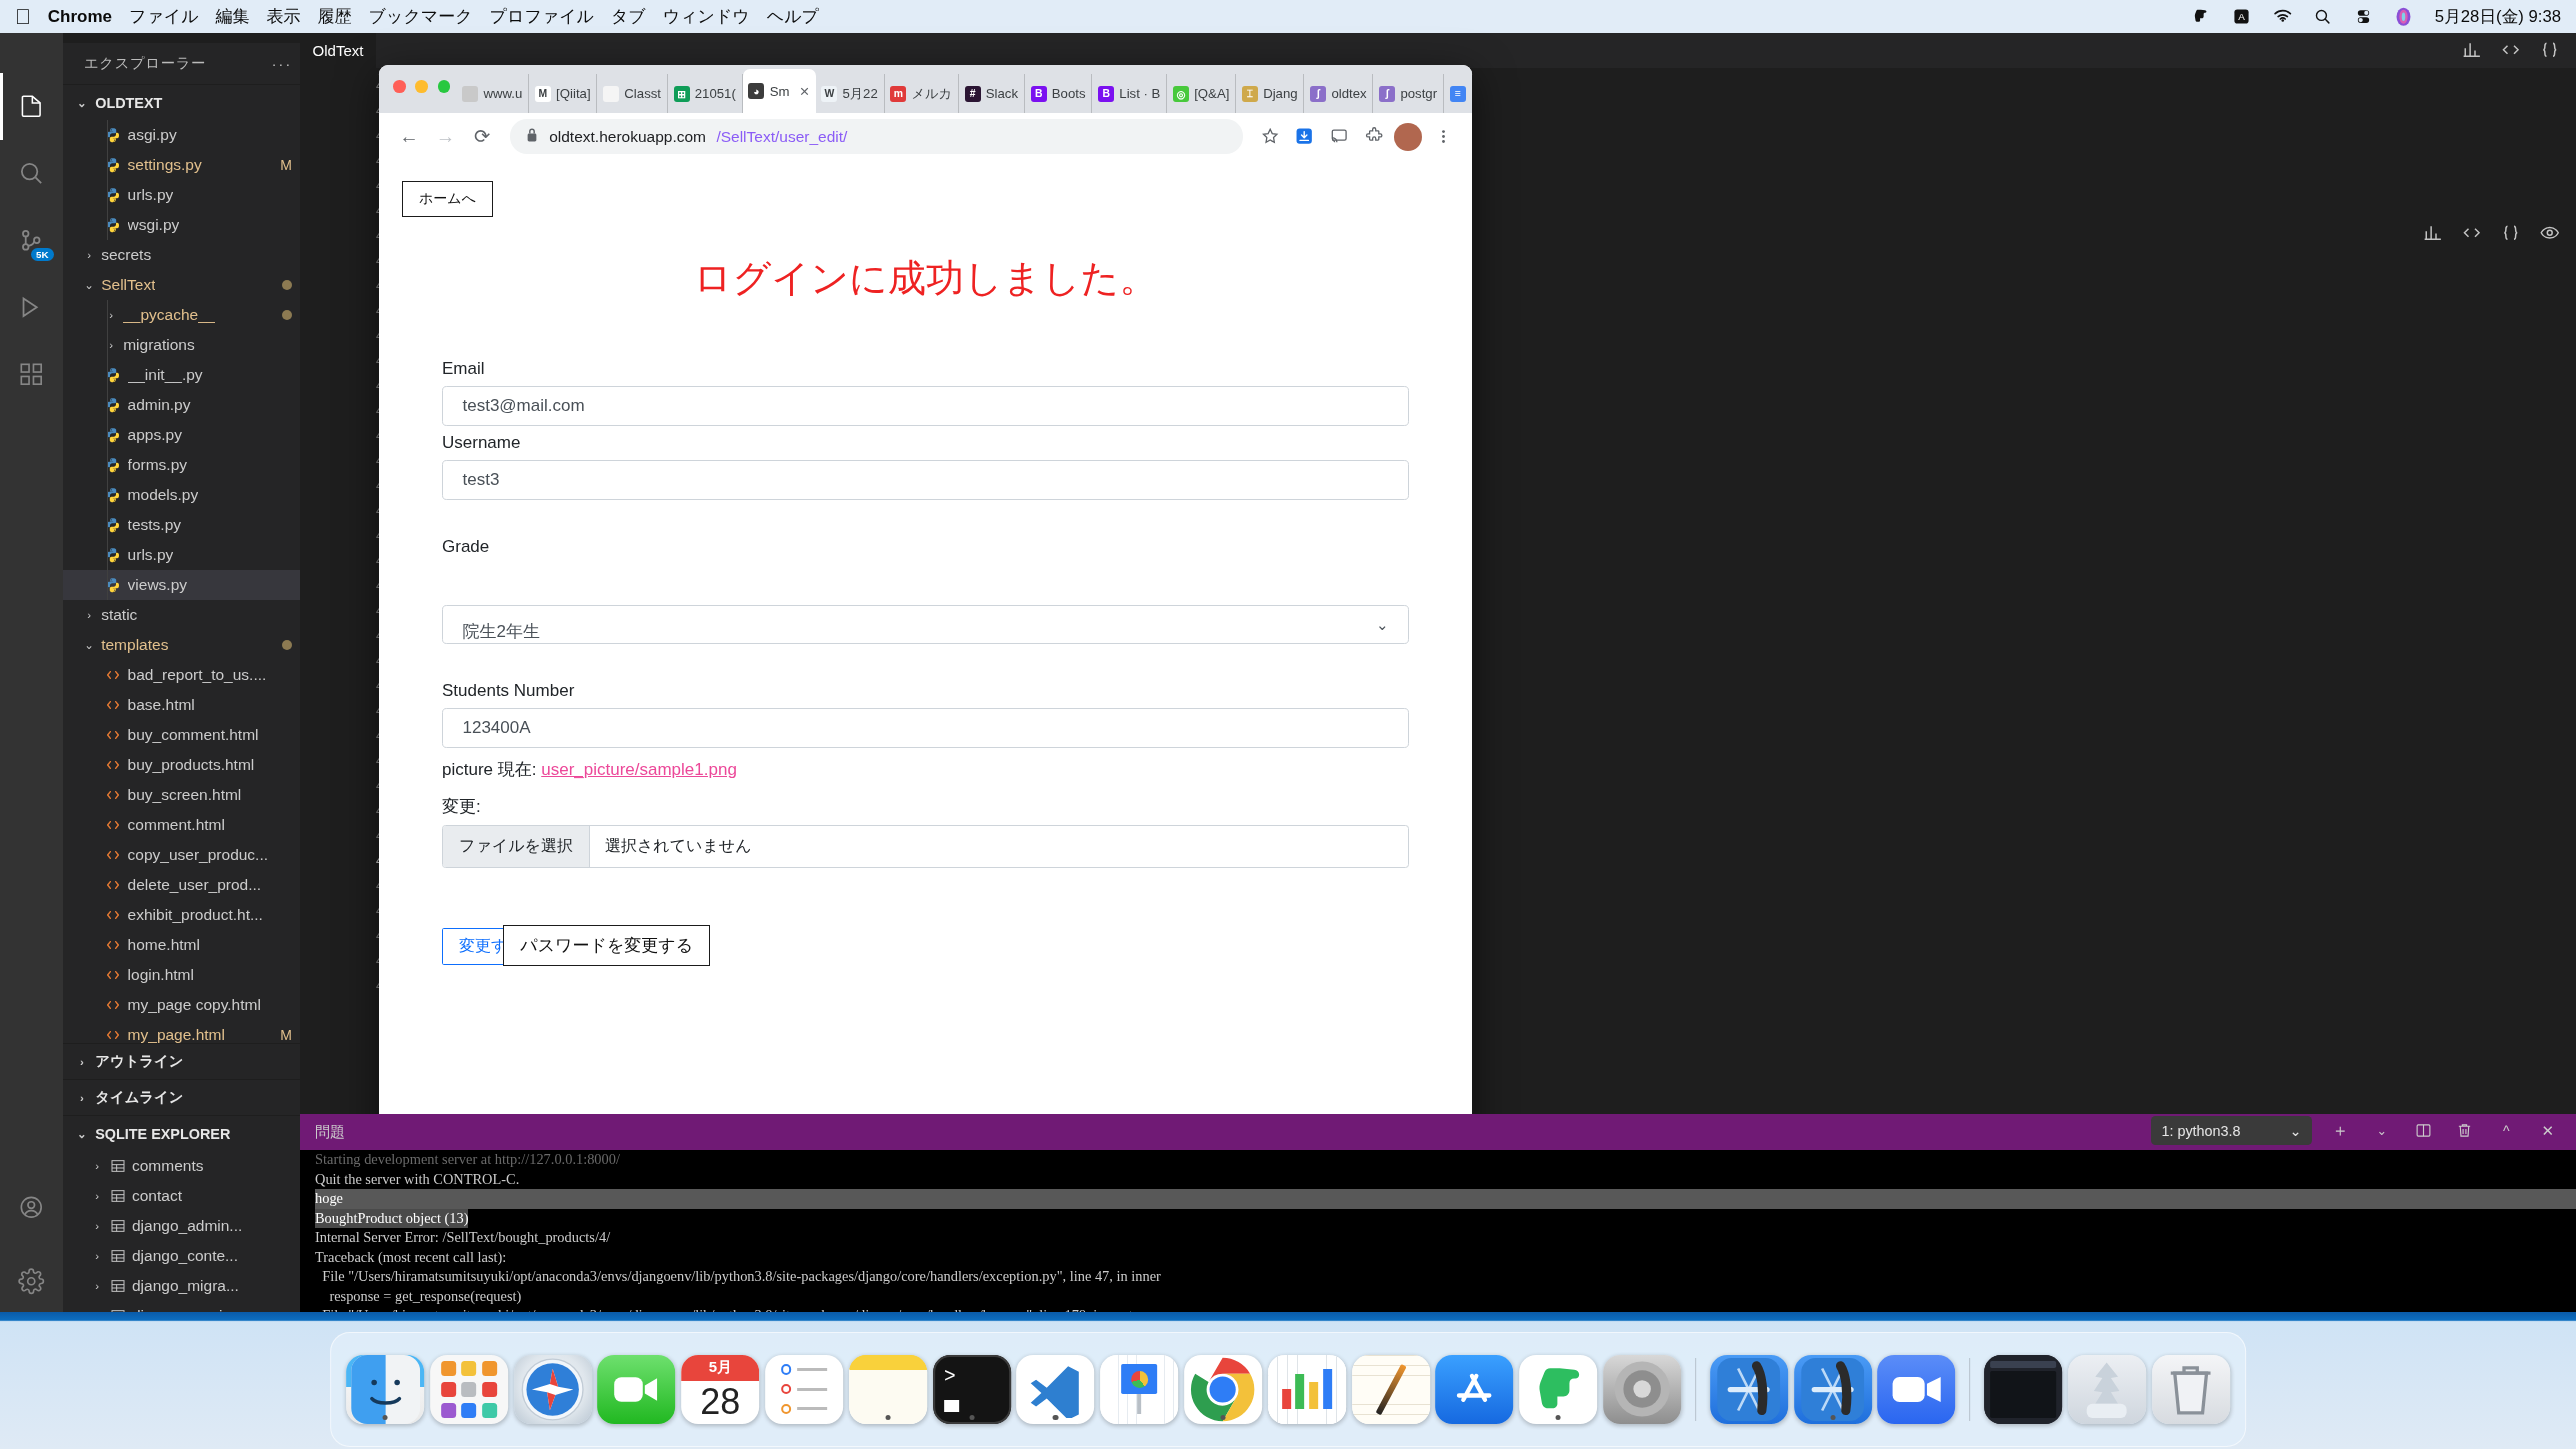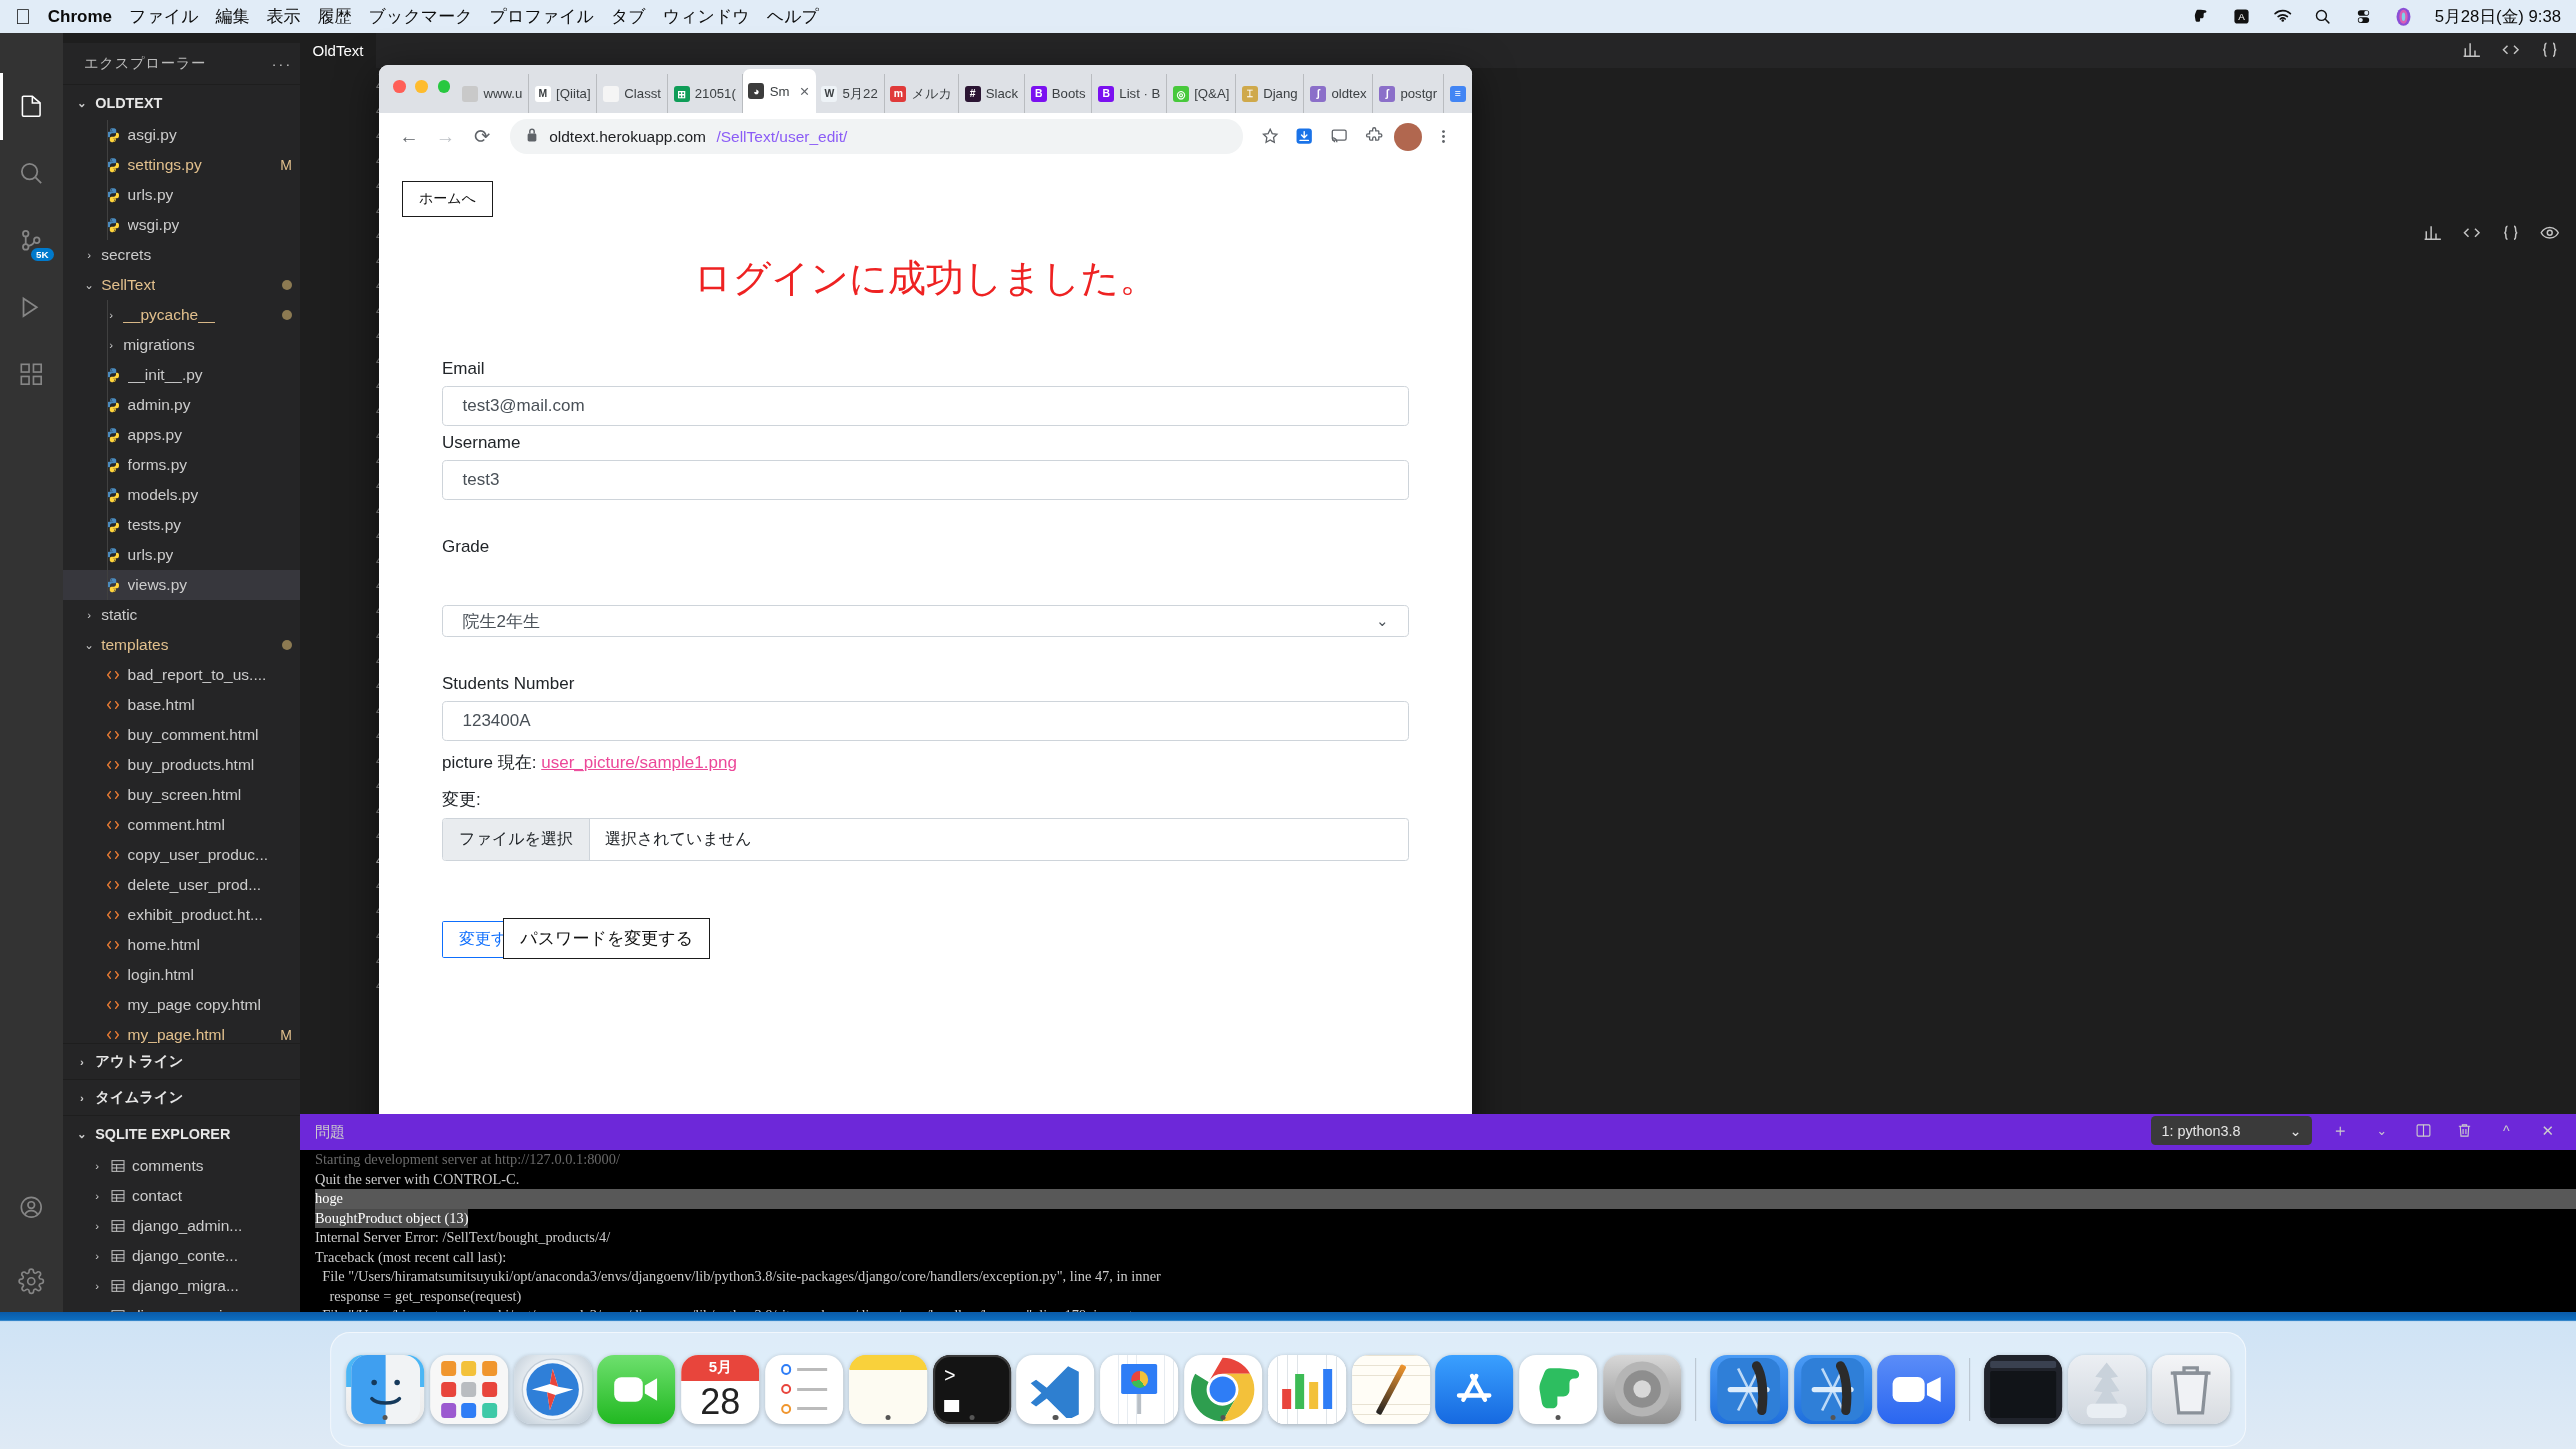--- a/index.html
+++ b/index.html
@@ -155,22 +155,22 @@
   #flash {
     text-align:center; color:#ee2222; font-size:38px; margin:36px 0 55px 0; font-weight:normal;
   }
   .fgroup { margin-bottom:7px; }
   .flabel { font-size:17px; color:#212529; margin-bottom:7px; }
   .finput {
     width:1610px; max-width:100%; height:40px; border:0.6px solid #ced4da; border-radius:4.6px;
     background:#fff; font-size:17px; color:#495057; display:flex; align-items:center; padding:0 19.5px;
   }
   .fselect {
-    width:100%; height:32px; border:0.6px solid #ced4da; border-radius:4.6px; background:#fff;
-    font-size:17px; color:#495057; display:flex; align-items:center; padding:0 19.5px; position:relative;margin-top:48px;
+    width:100%; height:39px; border:0.6px solid #ced4da; border-radius:4.6px; background:#fff;
+    font-size:17px; color:#495057; display:flex; align-items:flex-end; padding:0 19.5px; position:relative;margin-top:48px;
   }
   .fselect .caret { position:absolute; right:19.5px; top:50%; transform:translateY(-50%); color:#495057; font-size:15px; }
   .gap { height:30px; }
   .pictline { font-size:17px; color:#212529; margin:10.4px 0 3.5px 0; }
   .pictline a { color:#ec4899; text-decoration:underline; }
   .chgline { font-size:17px; color:#212529; margin:14px 0 7px 0; }
   .filerow {
     width:100%; height:43px; border:0.6px solid #ced4da; border-radius:3.5px; display:flex; align-items:stretch;
     overflow:hidden; background:#fff;
   }
@@ -182,21 +182,21 @@
   #submit-btn {
     display:inline-block; border:1.2px solid #0d6efd; color:#0d6efd; background:#fff;
     font-size:16px; padding:7px 16px; border-radius:1.7px; margin-top:60px;
   }
   #pw-btn {
     display:inline-block; border:1.2px solid #1b1b1b; color:#111; background:#fff;
     font-size:17px; padding:8px 16px; margin:49px 0 0 -40px;
   }
 
   
-  #panel { position:absolute; left:300px; top:1081px; right:0; height:201px; background:#6d28d9; }
+  #panel { position:absolute; left:300px; top:1081px; right:0; height:201px; background:#701a75; }
   #panel-head { height:36px; display:flex; align-items:center; padding:0 15px; color:#8a8a8a; font-size:15px; gap:31px; position:relative;}
   #panel-head .ptab { color:#cccccc; }
   #panel-right { position:absolute; right:15px; top:2.3px; display:flex; align-items:center; gap:15px; color:#cccccc; }
   #term-select {
     background:#3a3a3a; border-radius:4.6px; height:29px; display:flex; align-items:center;
     padding:0 10.4px; font-size:14.4px; color:#e6e6e6; min-width:161px; justify-content:space-between; gap:17px;
   }
   #panel-right .pico { width:26.5px; height:26.5px; display:flex; align-items:center; justify-content:center; font-size:17px;}
   #term {
     position:absolute; left:0; top:36px; right:0; bottom:0; background:#000;

